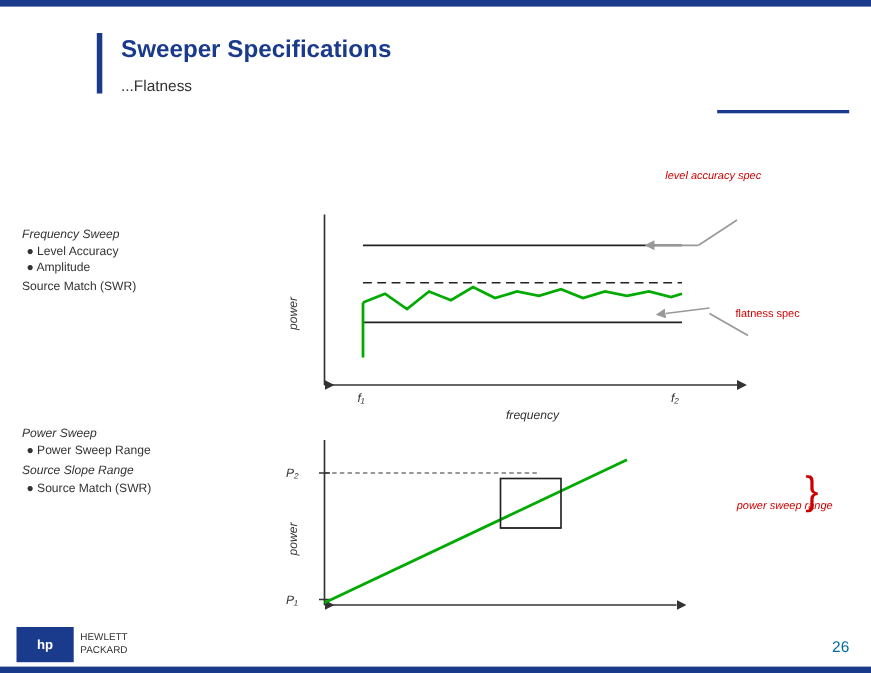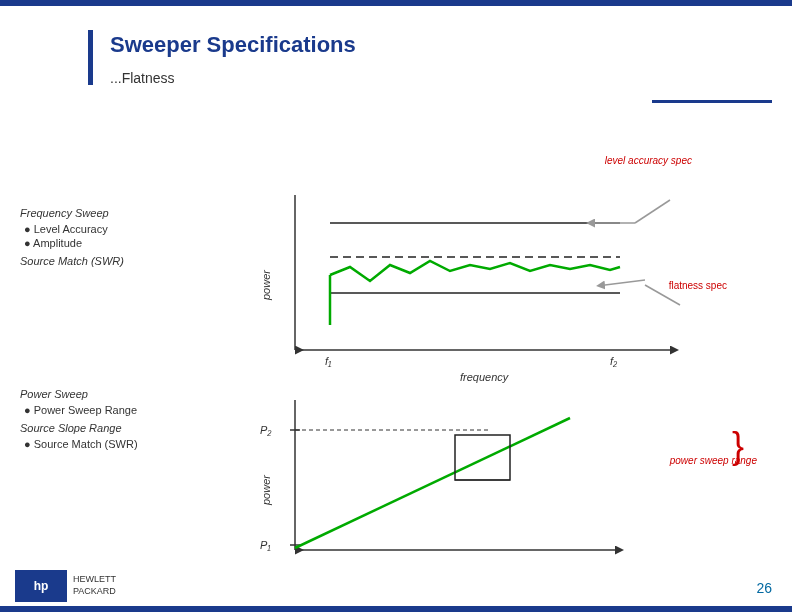--- a/index.html
+++ b/index.html
@@ -78,21 +78,20 @@
     .left-labels .section-title {
       font-style: italic;
       margin-bottom: 4px;
     }
     .left-labels .bullet {
       margin-bottom: 2px;
       padding-left: 4px;
     }
     .left-labels .source-match {
       margin-top: 6px;
-      font-style: italic;
     }
 
     
     .left-labels-bottom {
       position: absolute;
       top: 388px;
       left: 20px;
       font-size: 11px;
       color: #333;
     }

